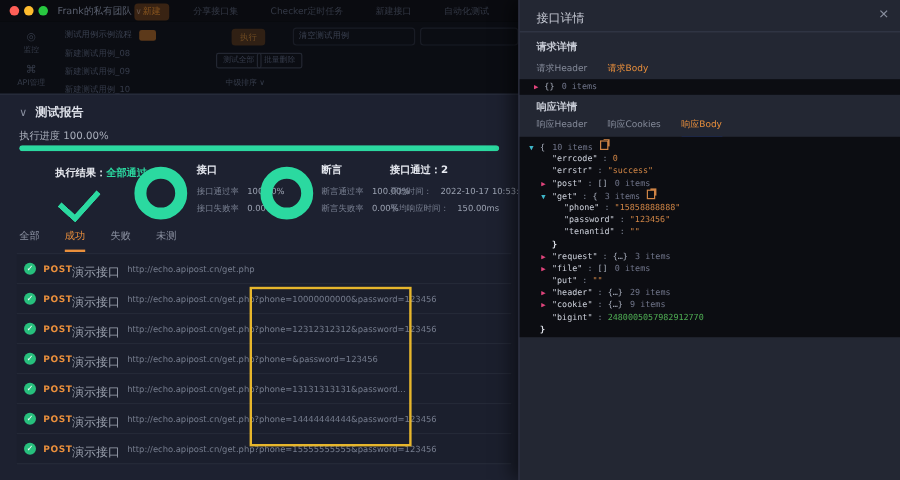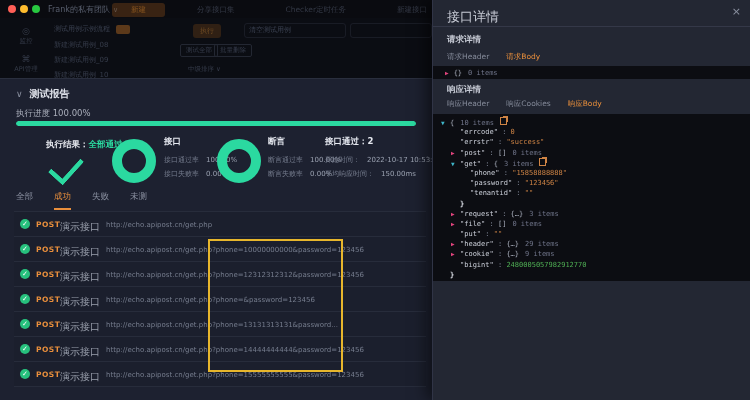--- a/index.html
+++ b/index.html
@@ -6,21 +6,21 @@
   #app{position:relative;width:750px;height:400px;overflow:hidden;
        font-family:"DejaVu Sans","Liberation Sans",sans-serif;background:#07080c;}
 
   
   .titlebar{position:absolute;left:0;top:0;width:750px;height:18px;background:#0a0b10;}
   .light{position:absolute;top:5px;width:8px;height:8px;border-radius:50%;}
   .l-red{left:8px;background:#ff5f57}.l-yellow{left:20px;background:#febc2e}.l-green{left:32px;background:#28c840}
   .team{position:absolute;left:48px;top:4px;font-size:8px;color:#595f6e;}
   .team .chev{color:#474d5b;margin-left:3px;font-size:7px;}
   .toptabs{position:absolute;left:112px;top:3px;display:flex;gap:13px;align-items:center;}
-  .toptab{font-size:7.5px;color:#343946;padding:2px 19px;border-radius:3px;}
+  .toptab{font-size:7.5px;color:#343946;padding:2px 7px;border-radius:3px;}
   .toptab.active{background:rgba(180,100,30,.28);color:#8a561f;}
   .dimzone{position:absolute;left:0;top:18px;width:750px;height:60px;background:#0b0d13;}
   .side-item{position:absolute;left:6px;width:40px;text-align:center;font-size:6.5px;color:#353b49;}
   .side-icon{display:block;font-size:9px;color:#353b49;margin-bottom:1px;}
   .tree{position:absolute;left:54px;top:6px;}
   .tree-head{font-size:7px;color:#3a4050;margin-bottom:6px;display:flex;align-items:center;gap:6px;text-align:center;}
   .tree-badge{display:inline-block;width:14px;height:9px;background:rgba(190,110,35,.45);border-radius:2px;}
   .tree-item{font-size:7px;color:#363c4b;margin-top:5px;}
   .dim-btn{position:absolute;top:6px;font-size:7px;color:#6e4a22;background:rgba(160,90,25,.25);
            border-radius:3px;padding:2px 7px;}
@@ -58,21 +58,21 @@
   .method{position:absolute;left:22px;top:8px;font-size:7.5px;font-weight:bold;color:#e98f3c;letter-spacing:.5px;}
   .rname{position:absolute;left:46px;top:8px;font-size:10px;color:#9aa0ad;}
   .rurl{position:absolute;left:92px;top:9px;font-size:7px;color:#767d8e;white-space:nowrap;}
   .hlbox{position:absolute;left:208px;top:160px;width:131px;height:129px;
          border:2px solid #e7b62c;pointer-events:none;}
 
   
   .panel{position:absolute;left:432px;top:0;width:318px;height:400px;background:#232733;
          border-left:1px solid #303446;box-shadow:-6px 0 14px rgba(0,0,0,.5);}
   .p-head{position:absolute;left:0;top:0;width:318px;height:26px;border-bottom:1px solid #343848;}
-  .p-title{position:absolute;left:14px;top:8px;font-size:13px;color:#c6cad4;}
+  .p-title{position:absolute;left:14px;top:8px;font-size:10px;color:#c6cad4;}
   .p-close{position:absolute;right:10px;top:5px;font-size:11px;color:#8a90a0;}
   .p-section{position:absolute;left:14px;font-size:8.5px;font-weight:bold;color:#c6cad4;}
   .s-req{top:34px;} .s-resp{top:84px;}
   .p-tabs{position:absolute;left:14px;display:flex;gap:17px;}
   .t-req{top:52px;} .t-resp{top:99px;}
   .p-tab{font-size:7.5px;color:#858b9a;padding-bottom:5px;}
   .p-tab.active{color:#e98f3c;border-bottom:2px solid #1d4ed8;}
   .blackrow{position:absolute;left:0;top:66px;width:318px;height:13px;background:#0c0d12;
             font-family:"DejaVu Sans Mono","Liberation Mono",monospace;font-size:7px;line-height:13px;}
   .blackrow .arr{color:#e0447c;margin-left:12px;margin-right:5px;font-size:6px;}

